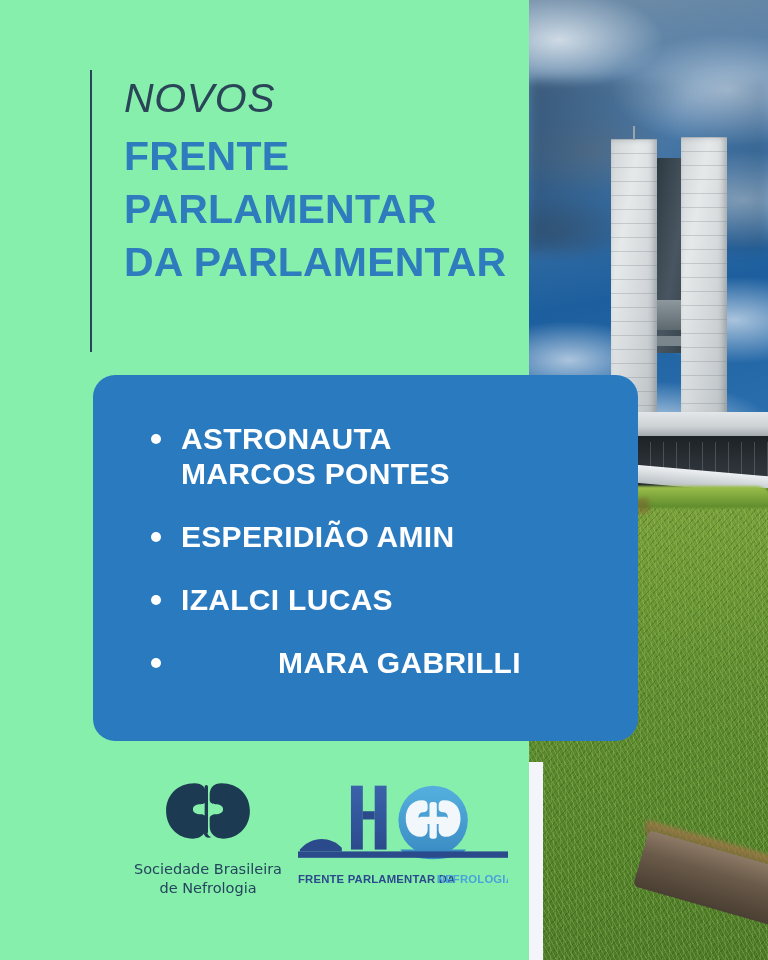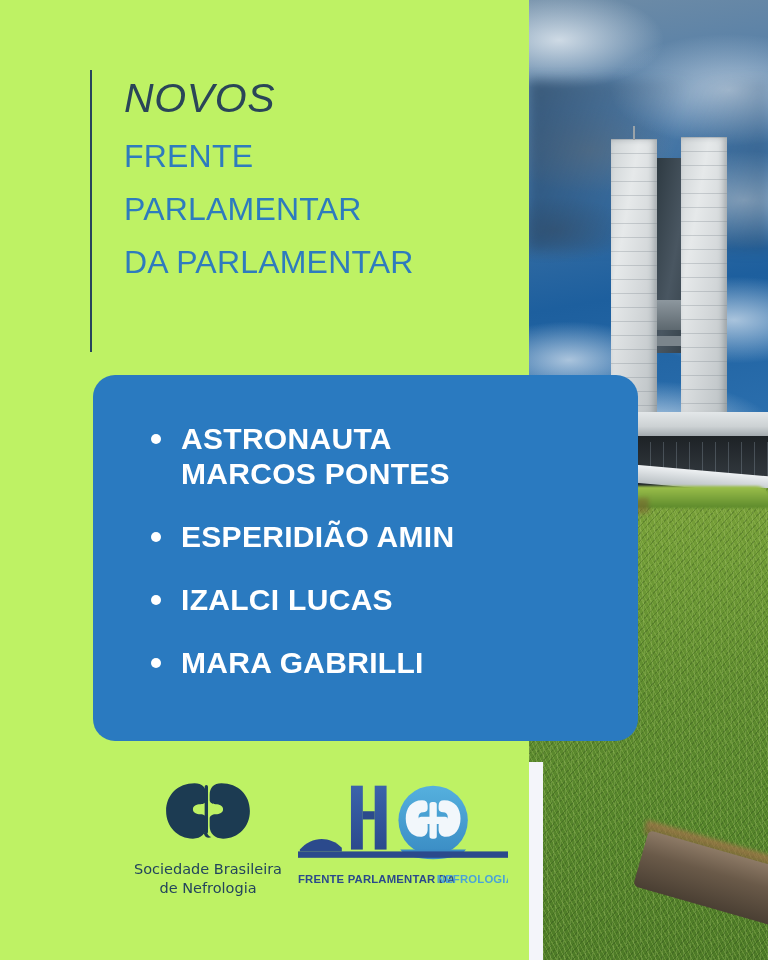--- a/index.html
+++ b/index.html
@@ -10,21 +10,21 @@
     width: 768px;
     height: 960px;
     overflow: hidden;
     font-family: "Liberation Sans", sans-serif;
     background: #f4f5fa;
   }
   .poster {
     position: relative;
     width: 768px;
     height: 960px;
-    background: #bef264;
+    background: #86efac;
     overflow: hidden;
   }
 
   
   .photo-panel {
     position: absolute;
     left: 529px;
     top: 0;
     width: 239px;
     height: 960px;
@@ -186,22 +186,22 @@
   .headline .line-italic {
     font-style: italic;
     font-weight: 400;
     font-size: 41px;
     line-height: 52px;
     letter-spacing: 0.6px;
     color: #2a4558;
     white-space: nowrap;
   }
   .headline .line-bold {
-    font-weight: 400;
-    font-size: 32px;
+    font-weight: 700;
+    font-size: 41px;
     line-height: 53px;
     letter-spacing: 0.2px;
     color: #2e7bbe;
     white-space: nowrap;
   }
   .headline .gap { height: 6px; }
 
   
   .name-card {
     position: absolute;
@@ -224,21 +224,21 @@
   .name-list li {
     position: relative;
     padding-left: 36px;
     margin-bottom: 28px;
     color: #ffffff;
     font-weight: 700;
     font-size: 30px;
     line-height: 35px;
     letter-spacing: 0.3px;
   }
-  .name-list li:last-child { margin-bottom: 15px; }
+  .name-list li:last-child { margin-bottom: 15px; text-align: center; }
   .name-list li .dot {
     position: absolute;
     left: 6px;
     top: 13px;
     width: 10px; height: 10px;
     background: #ffffff;
     border-radius: 50%;
   }
 
   

